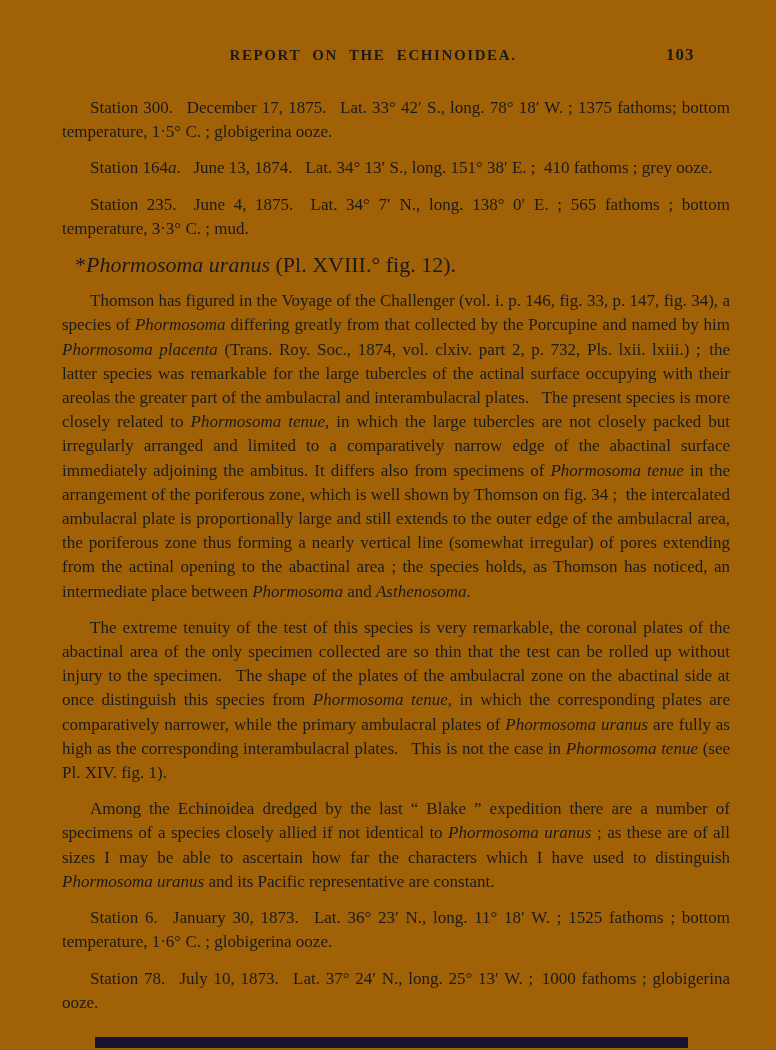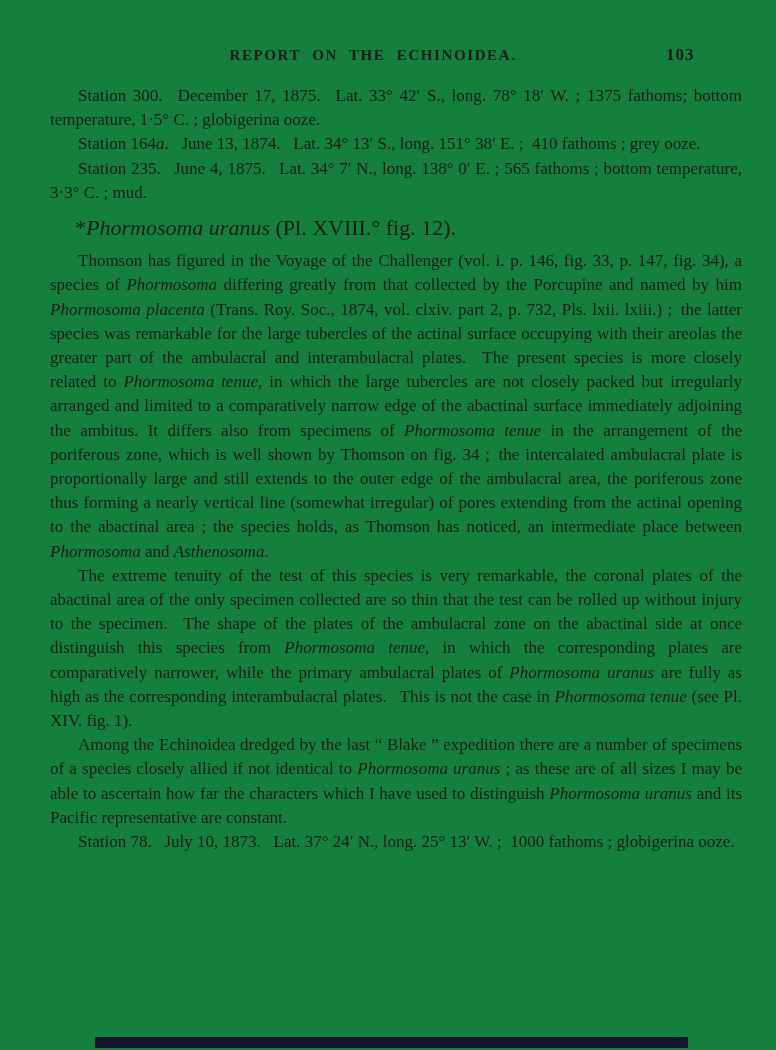--- a/index.html
+++ b/index.html
@@ -38,21 +38,21 @@
   }
   .page-body {
     position: absolute;
     top: 84px;
     left: 50px;
     width: 692px;
     font-size: 17px;
     line-height: 24.2px;
     text-align: justify;
   }
-  .page-body p { margin: 0; }
+  .page-body p { margin: 12px; }
   p.station { text-indent: 28px; }
   p.body    { text-indent: 28px; }
   p.heading {
     margin: 11px 0 9px 25px;
     text-align: left;
     text-indent: 0;
     font-size: 22px;
   }
   p.citation {
     font-size: 14px;
@@ -68,27 +68,28 @@
     top: 1037px;
     left: 95px;
     width: 593px;
     height: 11px;
     border-radius: 1px;
   }
 </style>
 </head>
 <body>
 
-<div class="page" style="background: #15803d; color: rgb(26, 26, 26);">
+<div class="page" style="background: #a16207; color: rgb(26, 26, 26);">
   <div class="running-title">REPORT ON THE ECHINOIDEA.</div>
   <div class="page-number">103</div>
   <main class="page-body">
       <p class="station"><span>Station 300.  December 17, 1875.  Lat. 33° 42′ S., long. 78° 18′ W. ; 1375 fathoms; bottom temperature, 1·5° C. ; globigerina ooze.</span></p>
       <p class="station"><span>Station 164</span><i>a</i><span>.  June 13, 1874.  Lat. 34° 13′ S., long. 151° 38′ E. ; 410 fathoms ; grey ooze.</span></p>
       <p class="station"><span>Station 235.  June 4, 1875.  Lat. 34° 7′ N., long. 138° 0′ E. ; 565 fathoms ; bottom temperature, 3·3° C. ; mud.</span></p>
       <p class="heading"><span>*</span><i>Phormosoma uranus</i><span> (Pl. XVIII.° fig. 12).</span></p>
       <p class="body"><span>Thomson has figured in the Voyage of the Challenger (vol. i. p. 146, fig. 33, p. 147, fig. 34), a species of </span><i>Phormosoma</i><span> differing greatly from that collected by the Porcupine and named by him </span><i>Phormosoma placenta</i><span> (Trans. Roy. Soc., 1874, vol. clxiv. part 2, p. 732, Pls. lxii. lxiii.) ; the latter species was remarkable for the large tubercles of the actinal surface occupying with their areolas the greater part of the ambulacral and interambulacral plates.  The present species is more closely related to </span><i>Phormosoma tenue</i><span>, in which the large tubercles are not closely packed but irregularly arranged and limited to a comparatively narrow edge of the abactinal surface immediately adjoining the ambitus. It differs also from specimens of </span><i>Phormosoma tenue</i><span> in the arrangement of the poriferous zone, which is well shown by Thomson on fig. 34 ; the intercalated ambulacral plate is proportionally large and still extends to the outer edge of the ambulacral area, the poriferous zone thus forming a nearly vertical line (somewhat irregular) of pores extending from the actinal opening to the abactinal area ; the species holds, as Thomson has noticed, an intermediate place between </span><i>Phormosoma</i><span> and </span><i>Asthenosoma</i><span>.</span></p>
       <p class="body"><span>The extreme tenuity of the test of this species is very remarkable, the coronal plates of the abactinal area of the only specimen collected are so thin that the test can be rolled up without injury to the specimen.  The shape of the plates of the ambulacral zone on the abactinal side at once distinguish this species from </span><i>Phormosoma tenue</i><span>, in which the corresponding plates are comparatively narrower, while the primary ambulacral plates of </span><i>Phormosoma uranus</i><span> are fully as high as the corresponding interambulacral plates.  This is not the case in </span><i>Phormosoma tenue</i><span> (see Pl. XIV. fig. 1).</span></p>
       <p class="body"><span>Among the Echinoidea dredged by the last “ Blake ” expedition there are a number of specimens of a species closely allied if not identical to </span><i>Phormosoma uranus</i><span> ; as these are of all sizes I may be able to ascertain how far the characters which I have used to distinguish </span><i>Phormosoma uranus</i><span> and its Pacific representative are constant.</span></p>
+      <p class="station"><span>Station 6.  January 30, 1873.  Lat. 36° 23′ N., long. 11° 18′ W. ; 1525 fathoms ; bottom temperature, 1·6° C. ; globigerina ooze.</span></p>
       <p class="station"><span>Station 78.  July 10, 1873.  Lat. 37° 24′ N., long. 25° 13′ W. ; 1000 fathoms ; globigerina ooze.</span></p>
     </main>
   <div class="scan-bar" style="background: rgb(20, 20, 44);"></div>
 </div>
 
 </body></html>

